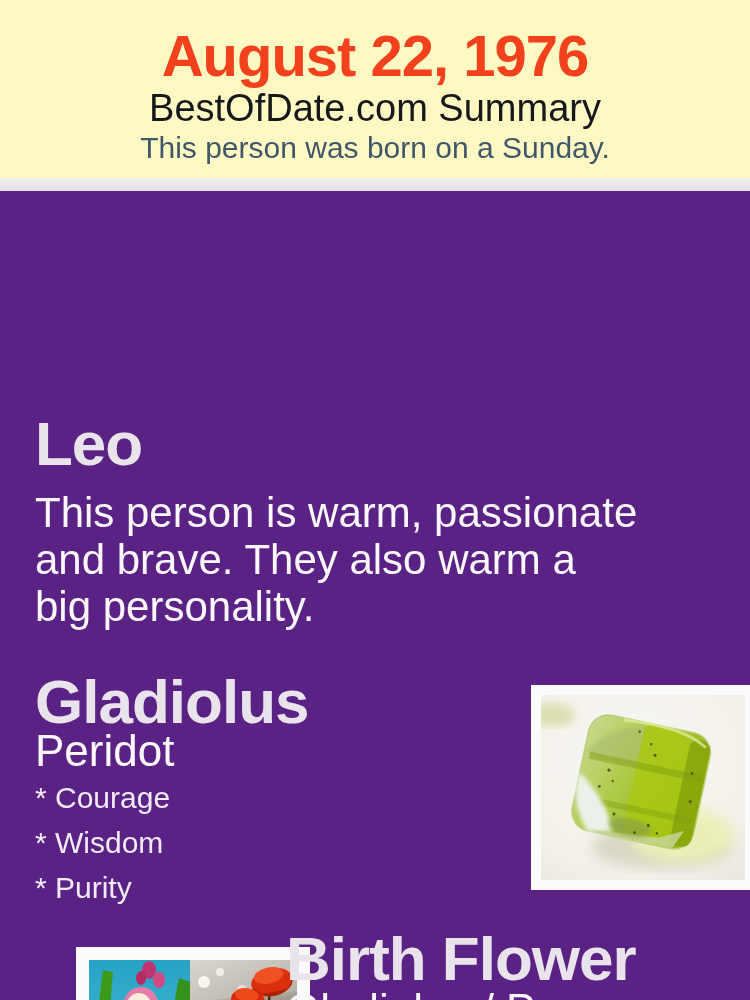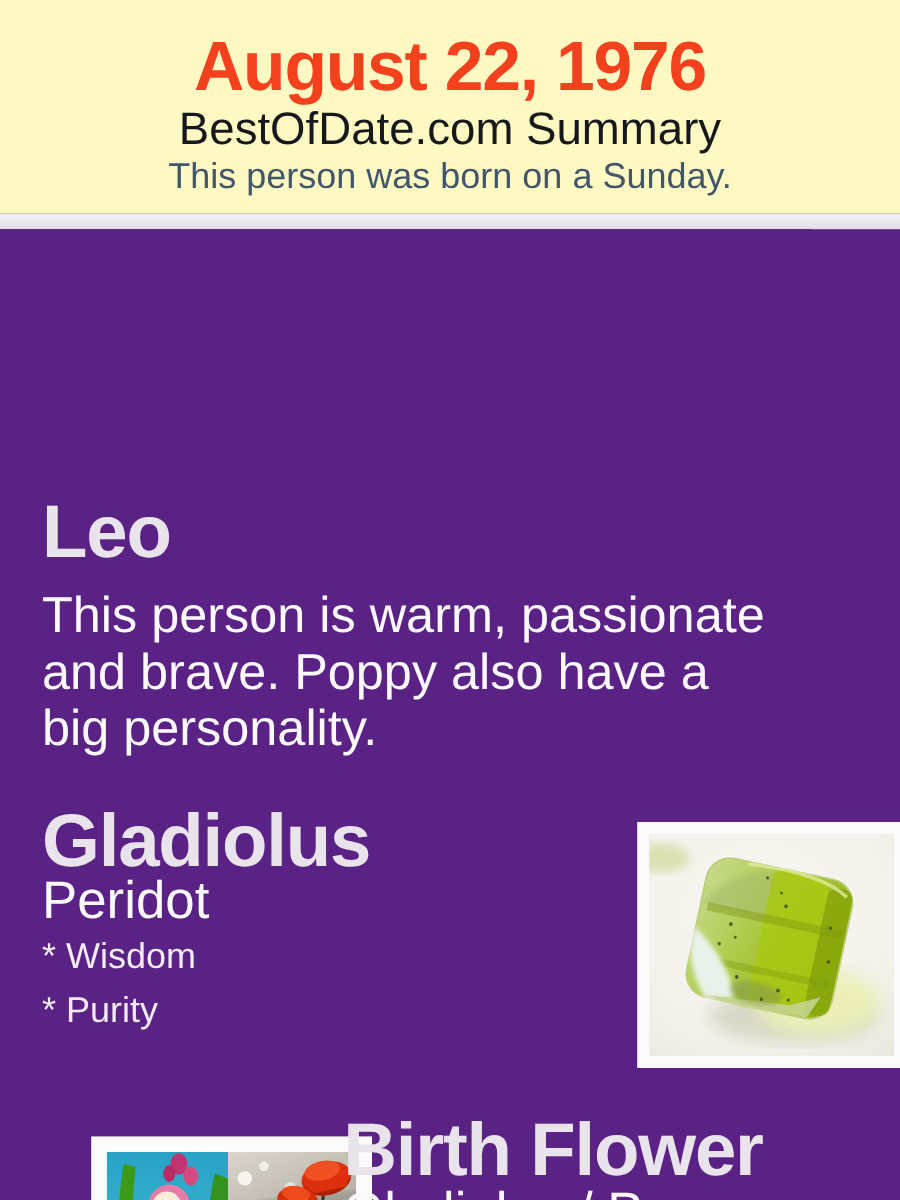--- a/index.html
+++ b/index.html
@@ -49,27 +49,28 @@
     <div class="site-summary">BestOfDate.com Summary</div>
     <div class="tagline">This person was born on a Sunday.</div>
   </header>
 
   <div class="divider"></div>
 
   <main class="panel">
 
     <section>
       <h2 class="h-big zodiac-sign">Leo</h2>
-      <p class="zodiac-desc"><span>This person is warm, passionate</span><br><span>and brave. Poppy also have a</span><br><span>big personality.</span></p>
+      <p class="zodiac-desc"><span>This person is warm, passionate</span><br><span>and brave. They also warm a</span><br><span>big personality.</span></p>
     </section>
 
     <section>
       <h2 class="h-big birthstone-heading">Gladiolus</h2>
       <p class="sub-name birthstone-name">Peridot</p>
       <ul class="traits birthstone-traits">
+        <li>* Courage</li>
         <li>* Wisdom</li>
         <li>* Purity</li>
       </ul>
 
       <figure class="photo-frame gem-frame">
         <svg viewBox="0 0 204 185" width="204" height="185">
           <defs>
             <radialGradient id="gbg" cx="45%" cy="35%" r="85%">
               <stop offset="0%" stop-color="#F8F6F1"></stop>
               <stop offset="70%" stop-color="#F3F1EA"></stop>

